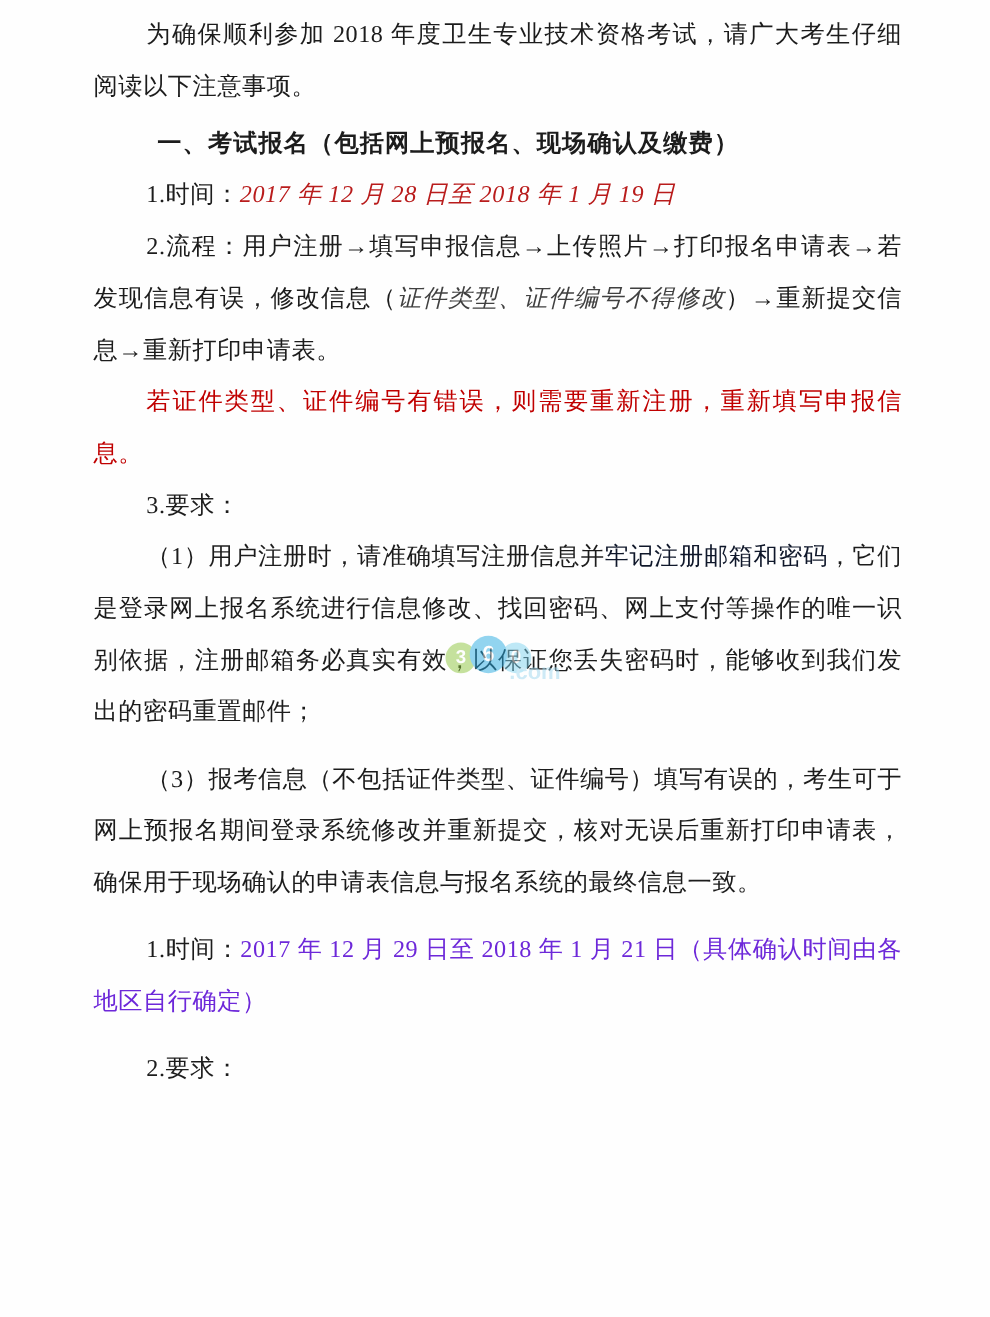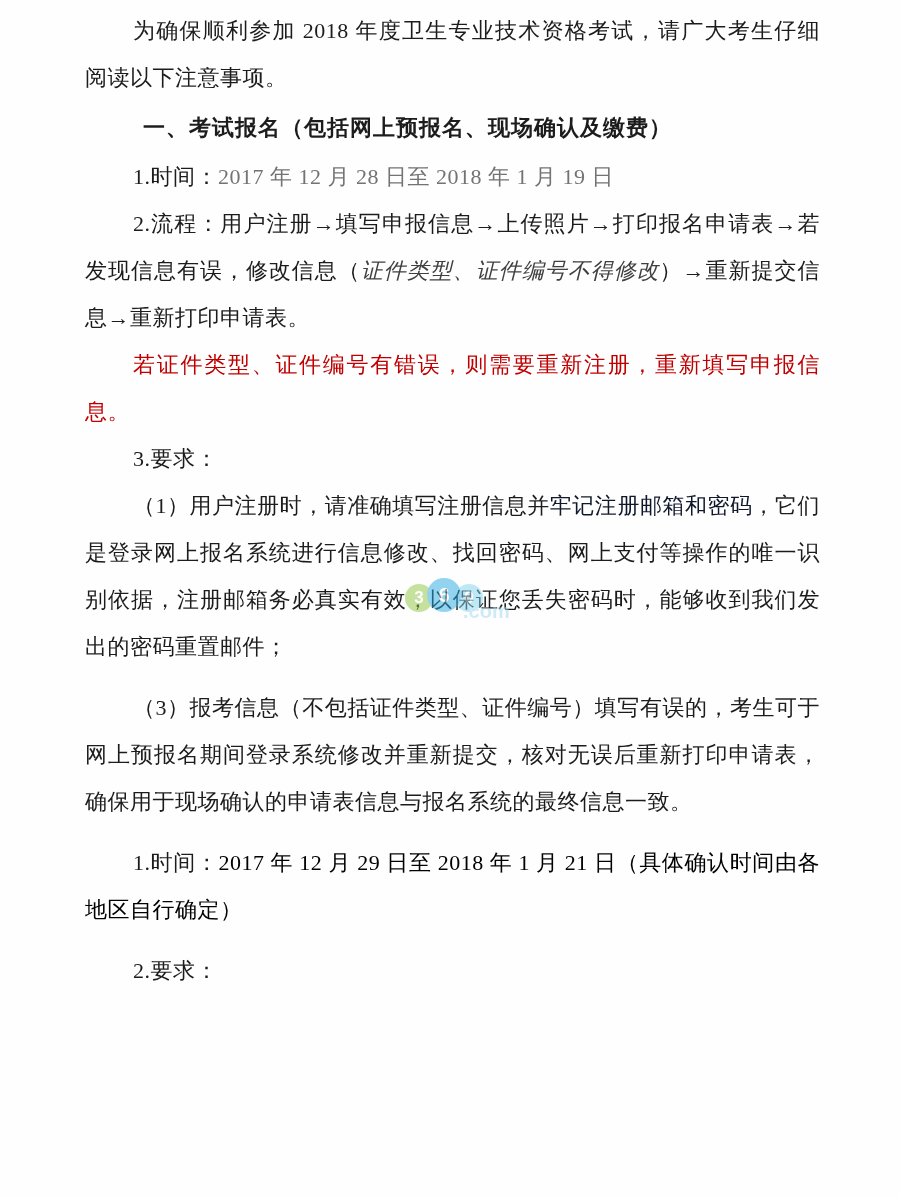--- a/index.html
+++ b/index.html
@@ -23,21 +23,21 @@
     font-size: 22px;
     line-height: 47px;
     color: #1c1c1c;
     text-align: justify;
     text-justify: inter-ideograph;
     letter-spacing: 0.5px;
   }
   .doc p.body { text-indent: 48px; }
   .doc p.heading1,
   .doc p.heading2 {
-    font-family: Liberation Mono, monospace;
+    font-family: Liberation Serif, serif;
     font-weight: 700;
     text-indent: 58px;
     letter-spacing: 1px;
   }
   .doc p.heading1 { margin-top: 5px; }
   .doc p.extra-space { margin-top: 14px; }
   .doc span.red { color: #c00000; }
 
   
   .watermark {
@@ -73,27 +73,27 @@
   }
 </style>
 </head>
 <body>
 
 <div class="page">
 
   <div class="doc">
       <p class="body"><span>为确保顺利参加 2018 年度卫生专业技术资格考试，请广大考生仔细阅读以下注意事项。</span></p>
       <p class="heading1"><span>一、考试报名（包括网上预报名、现场确认及缴费）</span></p>
-      <p class="body"><span>1.时间：</span><span class="red" style="color: #737373;">2017 年 12 月 28 日至 2018 年 1 月 19 日</span></p>
+      <p class="body"><span>1.时间：</span><span class="red" style="color: #b91c1c; font-style: italic;">2017 年 12 月 28 日至 2018 年 1 月 19 日</span></p>
       <p class="body"><span>2.流程：用户注册→填写申报信息→上传照片→打印报名申请表→若发现信息有误，修改信息（</span><span class="red" style="color: #404040; font-style: italic;">证件类型、证件编号不得修改</span><span>）→重新提交信息→重新打印申请表。</span></p>
       <p class="body"><span class="red" style="color: rgb(192, 0, 0);">若证件类型、证件编号有错误，则需要重新注册，重新填写申报信息。</span></p>
       <p class="body"><span>3.要求：</span></p>
       <p class="body"><span>（1）用户注册时，请准确填写注册信息并</span><span class="red" style="color: #0f172a;">牢记注册邮箱和密码</span><span>，它们是登录网上报名系统进行信息修改、找回密码、网上支付等操作的唯一识别依据，注册邮箱务必真实有效，以保证您丢失密码时，能够收到我们发出的密码重置邮件；</span></p>
       <p class="body extra-space"><span>（3）报考信息（不包括证件类型、证件编号）填写有误的，考生可于网上预报名期间登录系统修改并重新提交，核对无误后重新打印申请表，确保用于现场确认的申请表信息与报名系统的最终信息一致。</span></p>
-      <p class="body extra-space"><span>1.时间：</span><span class="red" style="color: #000000;">2017 年 12 月 29 日至 2018 年 1 月 21 日（具体确认时间由各地区自行确定）</span></p>
+      <p class="body extra-space"><span>1.时间：</span><span class="red" style="color: #6d28d9;">2017 年 12 月 29 日至 2018 年 1 月 21 日（具体确认时间由各地区自行确定）</span></p>
       <p class="body extra-space"><span>2.要求：</span></p>
     </div>
 
   <div class="watermark">
     <span class="wm-circle c1" style="background: rgb(141, 198, 63);">3</span>
     <span class="wm-circle c2" style="background: rgb(41, 171, 226);">6</span>
     <span class="wm-circle c3" style="background: rgb(127, 212, 240);">0</span>
     <span class="wm-com">.com</span>
   </div>
 

